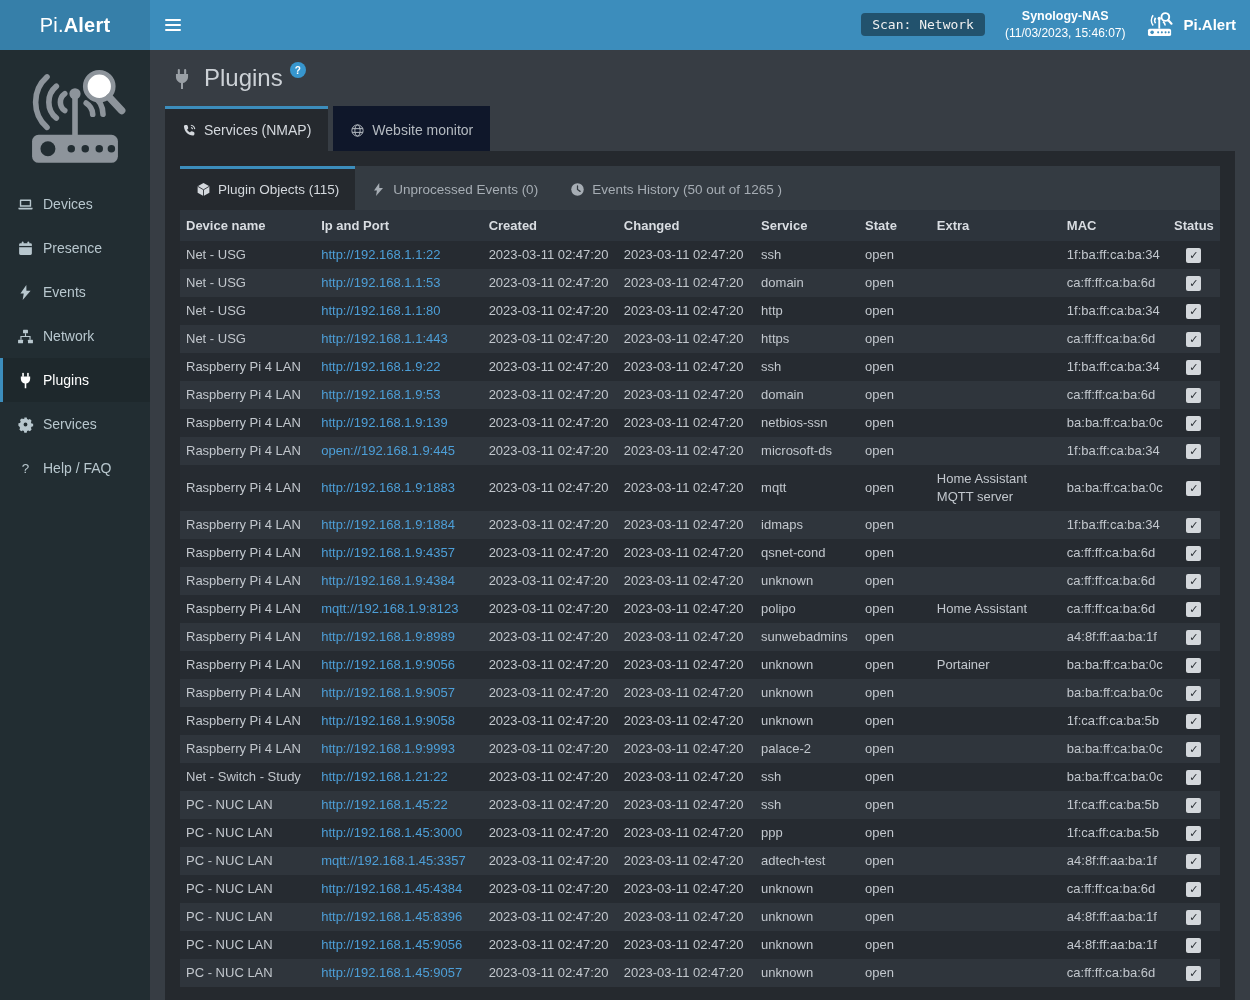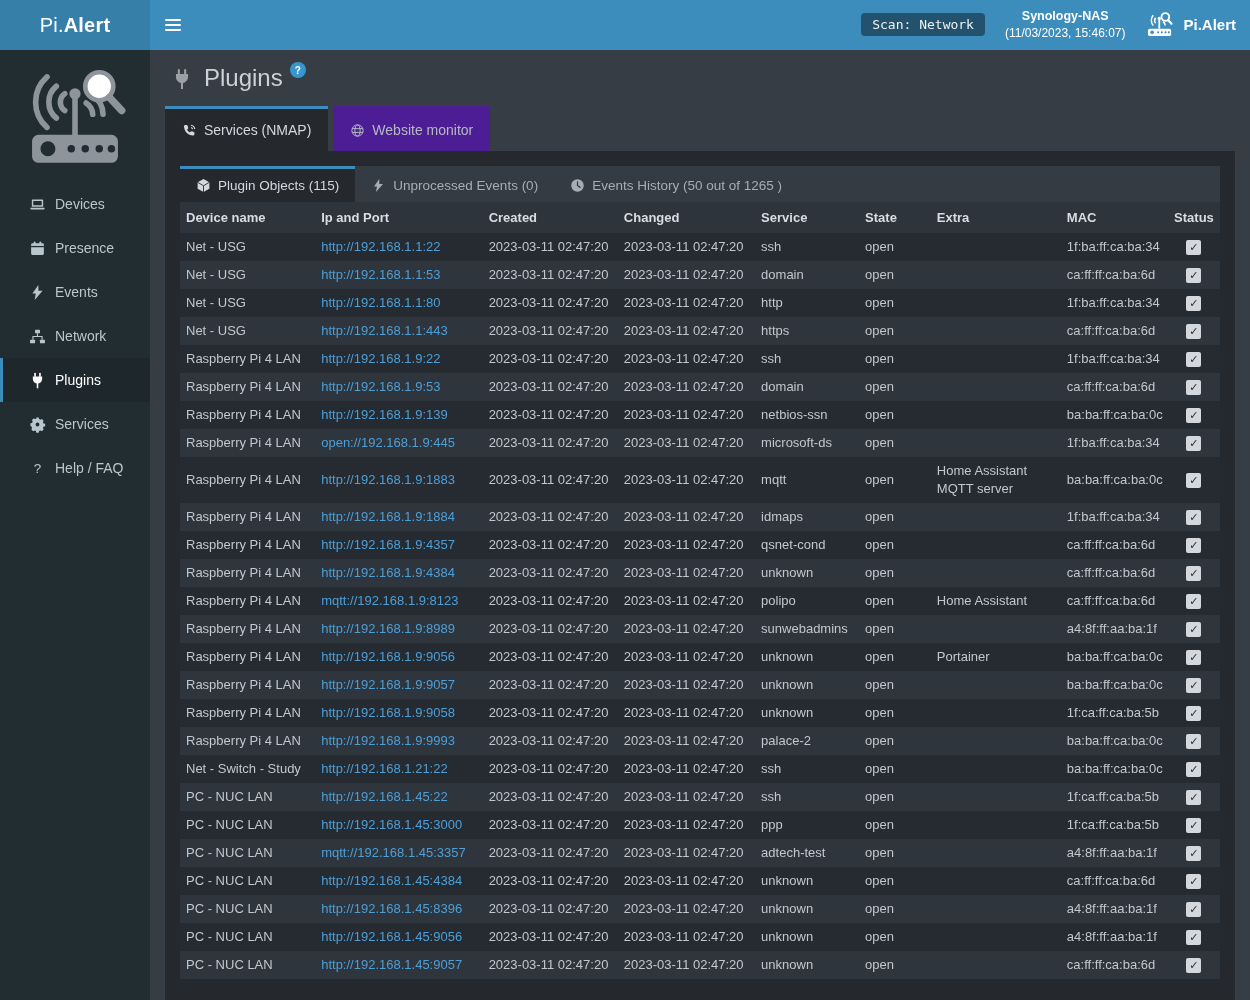--- a/index.html
+++ b/index.html
@@ -22,21 +22,21 @@
     height:50px; background:#367fa9; color:#fff;
     display:flex; align-items:center; justify-content:center;
     font-size:20px; cursor:pointer; letter-spacing:.2px;
   }
   .sidebar-logo .bold { font-weight:bold; }
   .logo-image { display:flex; justify-content:center; padding:13px 0 9px; }
   .logo-image .icon { width:112px; height:110px; }
   .menu { list-style:none; margin:0; padding:0; }
   .menu-item {
     display:flex; align-items:center; gap:9px; height:44px;
-    padding-left:26px; color:#b8c7ce; font-size:14px; cursor:pointer;
+    padding-left:14px; color:#b8c7ce; font-size:14px; cursor:pointer;
     border-left:3px solid transparent;
   }
   .menu-item .icon { width:17px; height:17px; flex:0 0 17px; }
   .menu-item.active { background:#1e282c; border-left-color:#3c8dbc; color:#fff; }
 
   
   .navbar {
     position:fixed; left:150px; top:0; right:0; height:50px;
     background:#3c8dbc; display:flex; align-items:center; color:#fff; z-index:3;
   }
@@ -66,31 +66,31 @@
   .page-header .icon { width:22px; height:24px; color:#9aa0a6; margin-top:2px; }
   .help-badge {
     width:16px; height:16px; border-radius:50%; background:#3796ce; color:#fff;
     font-size:10px; font-weight:bold; display:flex; align-items:center; justify-content:center;
     margin-top:-3px; margin-left:-4px; cursor:pointer;
   }
 
   .tabs { display:flex; }
   .tab {
     display:flex; align-items:center; gap:7px; height:45px; padding:0 17px;
-    font-size:14px; color:#b4bac0; background:#4c1d95;
+    font-size:14px; color:#b4bac0; background:#0f172a;
     border-top:3px solid transparent; cursor:pointer; margin-right:5px;
   }
   .tab .icon { width:15px; height:15px; }
   .tab.active { background:#25292e; border-top-color:#3c8dbc; color:#d4d8dd; }
 
   .pane { flex:1; background:#25292e; padding:15px; overflow:hidden; }
 
   .inner-tabs { display:flex; background:#343b42; }
   .inner-tab {
-    display:flex; align-items:center; gap:7px; height:36px; padding:0 16px;
+    display:flex; align-items:center; gap:7px; height:44px; padding:0 16px;
     font-size:13.5px; color:#a6adb4; border-top:3px solid transparent; cursor:pointer;
   }
   .inner-tab .icon { width:15px; height:15px; }
   .inner-tab.active { background:#25292e; border-top-color:#3c8dbc; color:#d4d8dd;
     margin-top:-0px; }
 
   table { width:100%; border-collapse:collapse; table-layout:fixed; font-size:13px; }
   th {
     background:#2d343c; color:#d9dde2; font-weight:bold; text-align:left;
     padding:8px 6px; cursor:pointer; overflow:hidden; white-space:nowrap;

